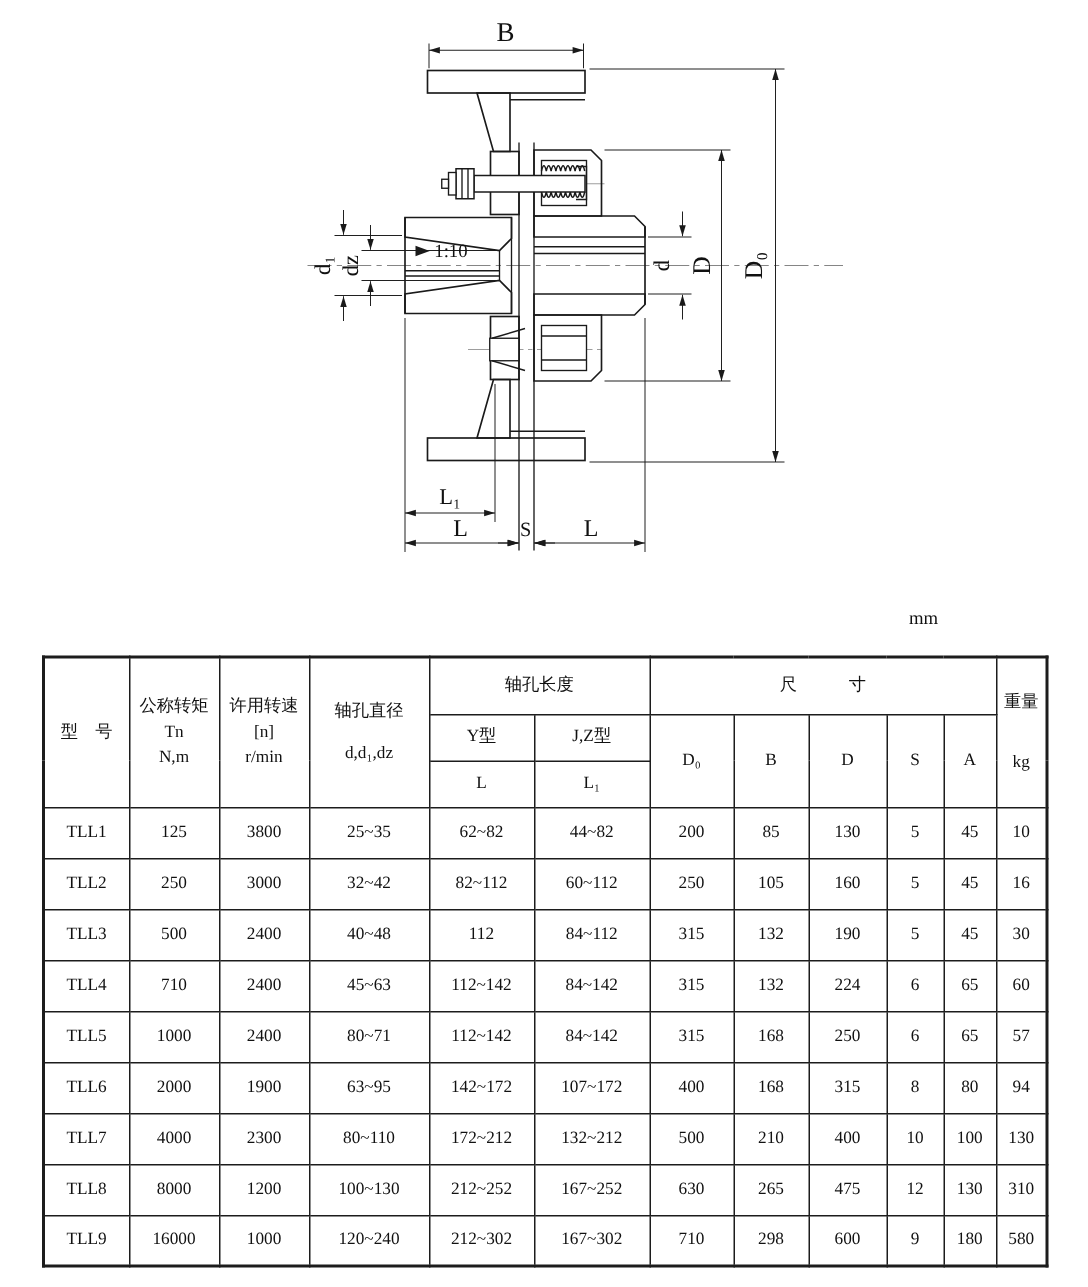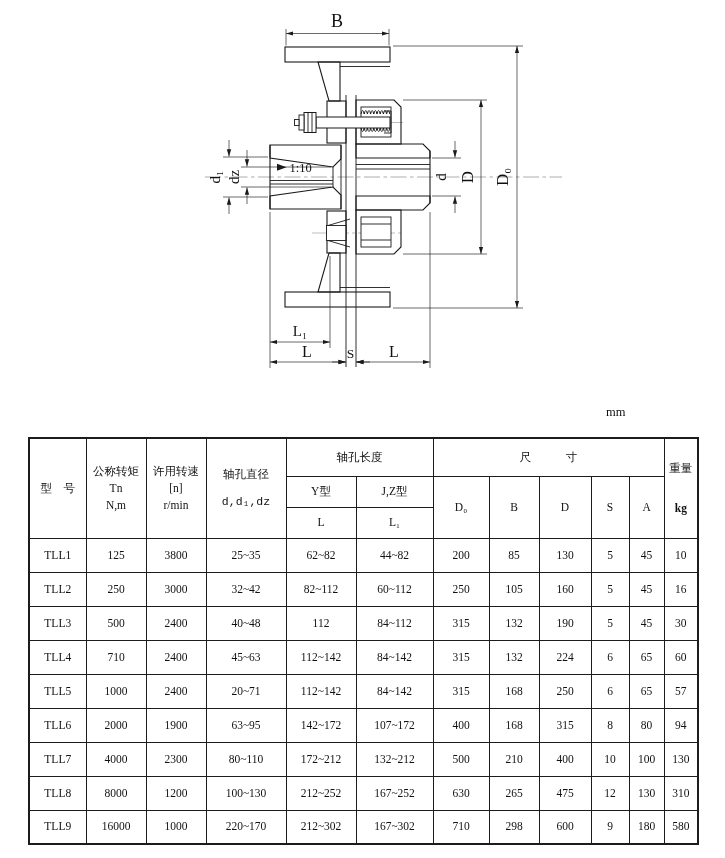--- a/index.html
+++ b/index.html
@@ -14,22 +14,22 @@
   .tbl-title{position:absolute;left:369px;transform:translateX(-50%);top:0;
              font-family:"Liberation Sans","DejaVu Sans",sans-serif;font-weight:bold;
              font-size:14.5px;white-space:nowrap;}
   .unit{position:absolute;left:606px;top:2px;font-size:12.5px;text-align:center;}
   table.spec{position:absolute;top:437px;left:28px;width:669px;border-collapse:collapse;
              table-layout:fixed;text-align:center;font-size:11.5px;border:2px solid #1c1c1c;}
   table.spec th,table.spec td{border:1px solid #1c1c1c;font-weight:normal;padding:0;
              vertical-align:middle;line-height:1.45;overflow:hidden;}
   thead tr.r1{height:38px;} thead tr.r2{height:31px;} thead tr.r3{height:31px;}
   tbody tr{height:34px;}
-  .gap{margin-top:12px;font-family:Liberation Mono, monospace;}
-  .gap2{margin-top:23px;font-weight:bold;}
+  .gap{margin-top:12px;}
+  .gap2{margin-top:23px;}
 </style>
 </head>
 <body>
 
 <div class="canvas">
 
   <svg class="drawing" width="725" height="398" viewBox="0 0 725 398">
     <defs>
       <pattern id="hatch" width="4.6" height="4.6" patternUnits="userSpaceOnUse" patternTransform="rotate(45)">
         <line x1="0" y1="0" x2="0" y2="4.6" stroke="#3c3c3c" stroke-width="0.7"></line>
@@ -269,21 +269,21 @@
           <td>132</td>
           <td>224</td>
           <td>6</td>
           <td>65</td>
           <td>60</td>
         </tr>
         <tr>
           <td>TLL5</td>
           <td>1000</td>
           <td>2400</td>
-          <td>20~71</td>
+          <td>80~71</td>
           <td>112~142</td>
           <td>84~142</td>
           <td>315</td>
           <td>168</td>
           <td>250</td>
           <td>6</td>
           <td>65</td>
           <td>57</td>
         </tr>
         <tr>
@@ -325,21 +325,21 @@
           <td>265</td>
           <td>475</td>
           <td>12</td>
           <td>130</td>
           <td>310</td>
         </tr>
         <tr>
           <td>TLL9</td>
           <td>16000</td>
           <td>1000</td>
-          <td>220~170</td>
+          <td>120~240</td>
           <td>212~302</td>
           <td>167~302</td>
           <td>710</td>
           <td>298</td>
           <td>600</td>
           <td>9</td>
           <td>180</td>
           <td>580</td>
         </tr>
       </tbody>

